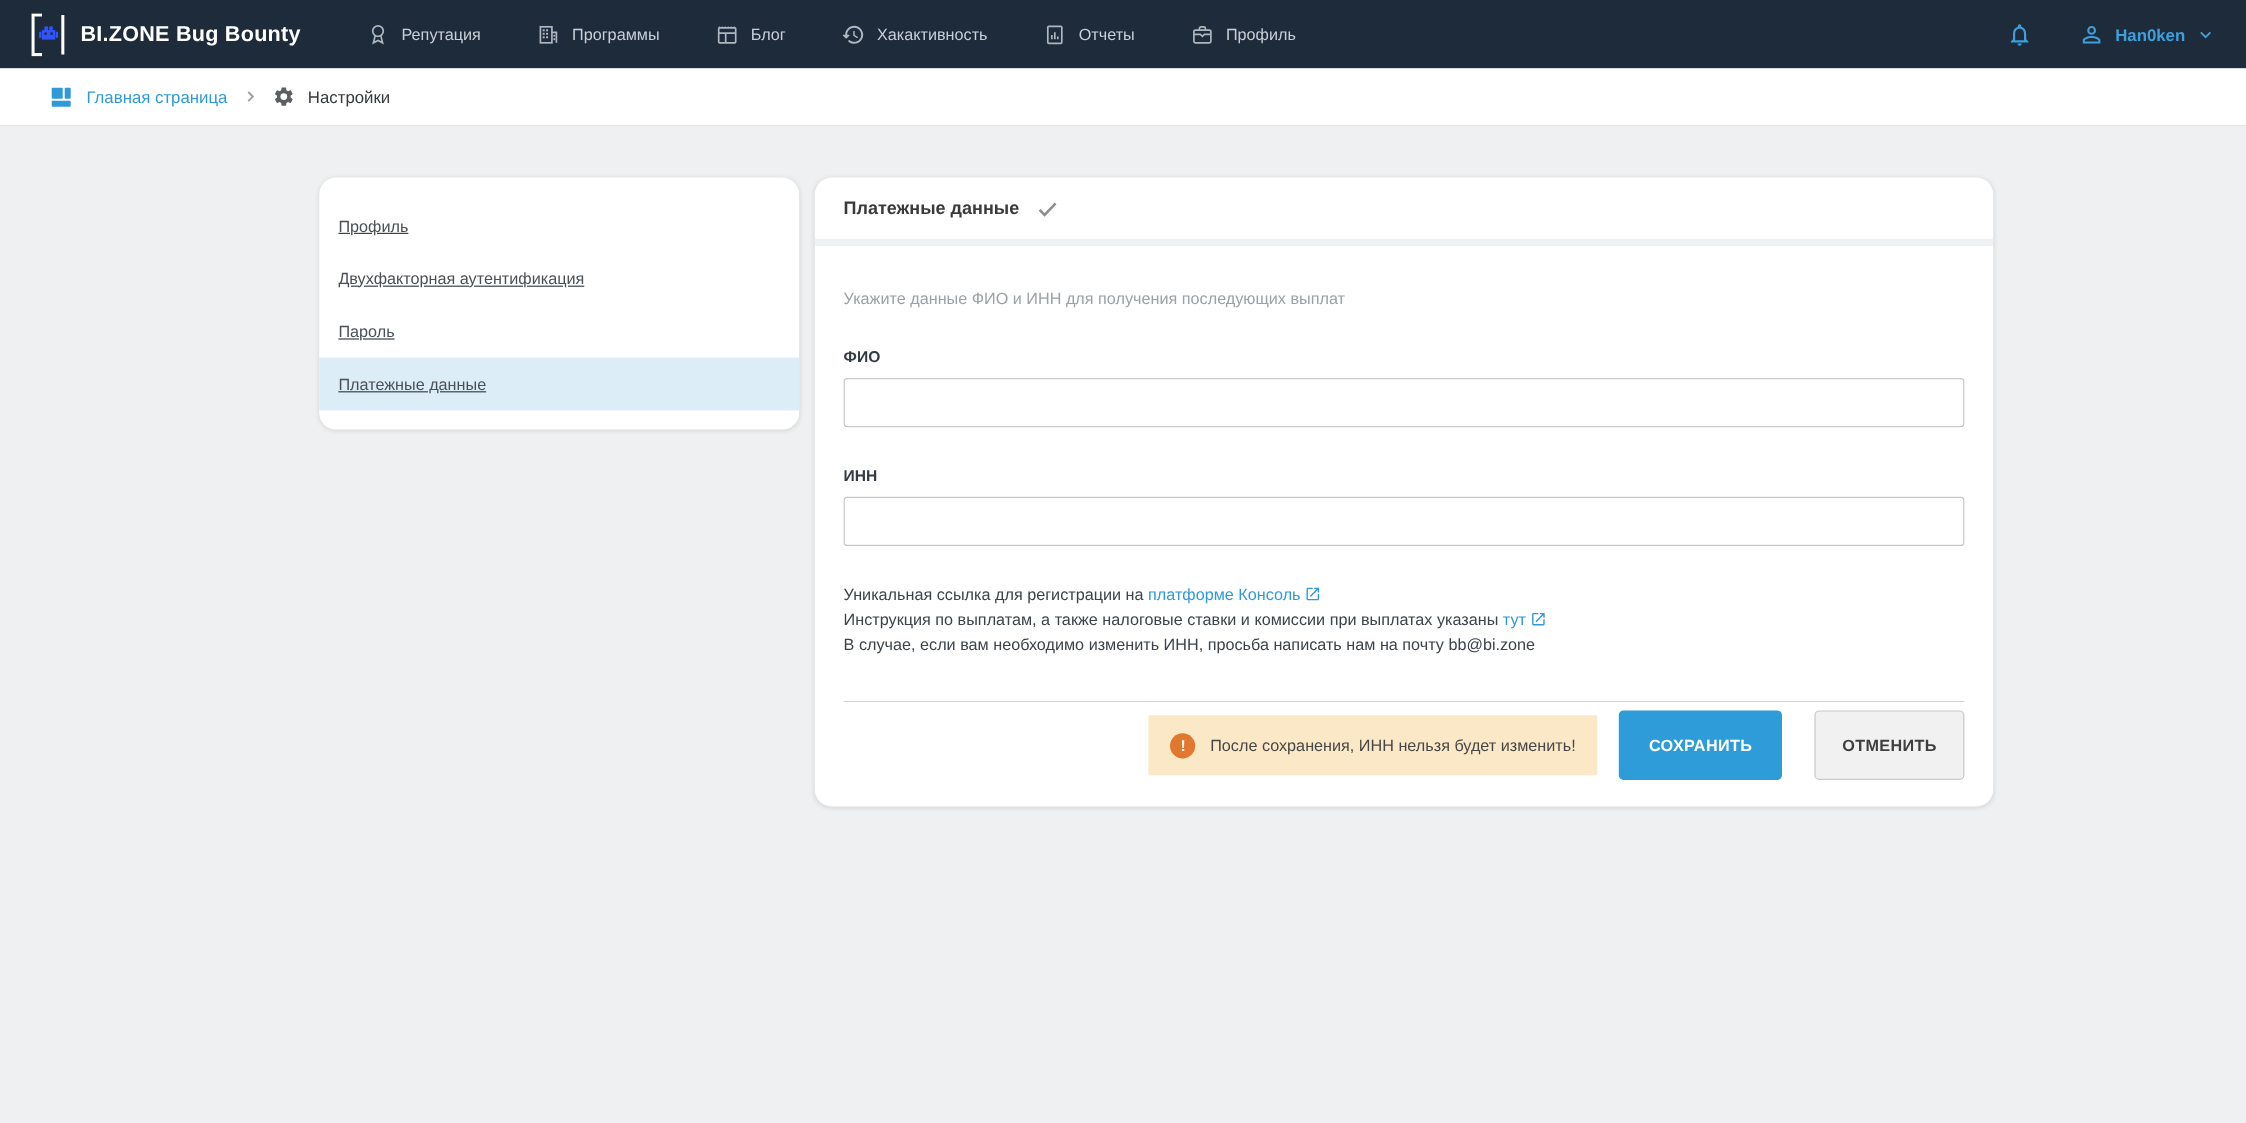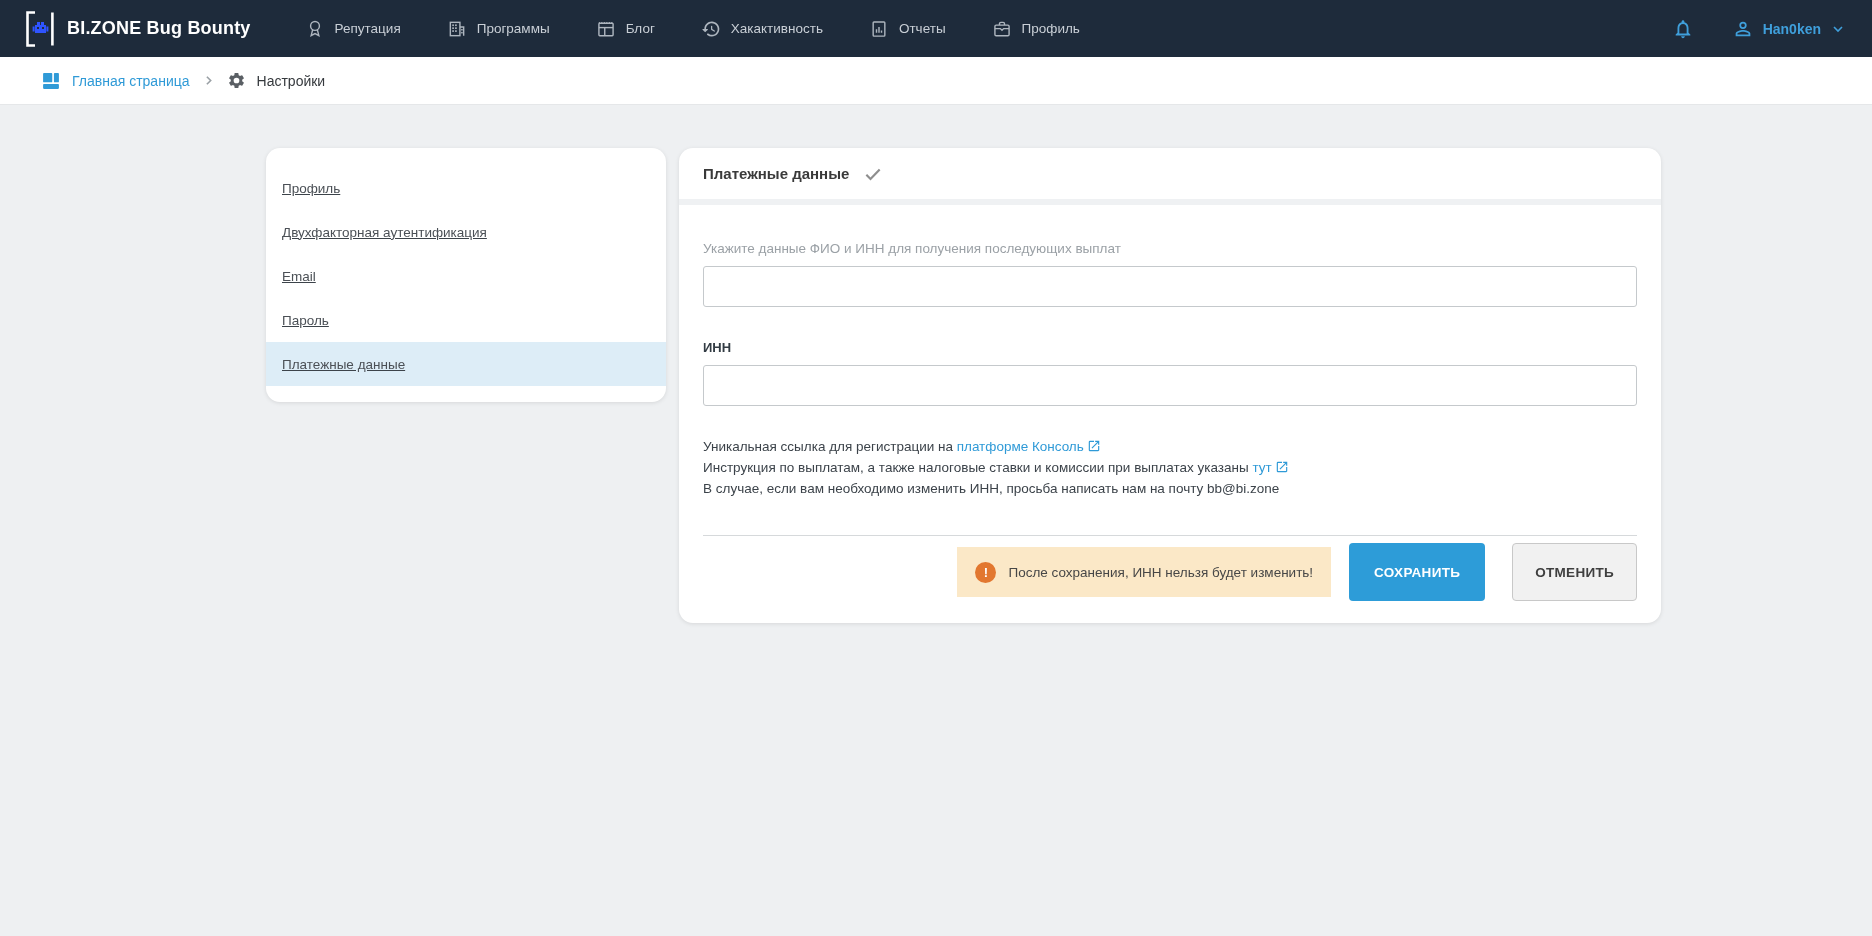--- a/index.html
+++ b/index.html
@@ -213,36 +213,36 @@
     </svg>
     <span>Настройки</span>
   </div>
 </div>
 
 <div class="content">
 
   <div class="sidebar card-shadow">
     <div class="side-item">Профиль</div>
     <div class="side-item">Двухфакторная аутентификация</div>
-    <div class="side-item">Email</div>
     <div class="side-item">Пароль</div>
     <div class="side-item selected">Платежные данные</div>
   </div>
 
   <div class="main-card card-shadow">
     <div class="main-header">
       <span class="main-title">Платежные данные</span>
       <svg viewBox="0 0 24 24" fill="none" stroke="#8e8e8e" stroke-width="2.6">
         <path d="M4 13l5 5L20 6.5"></path>
       </svg>
     </div>
 
     <div class="main-body">
       <div class="hint">Укажите данные ФИО и ИНН для получения последующих выплат</div>
 
+      <div class="field-label">ФИО</div>
       <input class="text-input" type="text" value="" style="">
 
       <div class="field-label" style="margin-top:33px;">ИНН</div>
       <input class="text-input" type="text" value="" style="">
 
       <div class="info-block">
         <div><span>Уникальная ссылка для регистрации на </span><a>платформе Консоль</a><svg class="ext-ico" viewBox="0 0 24 24">
               <path d="M19 19H5V5h7V3H5a2 2 0 0 0-2 2v14a2 2 0 0 0 2 2h14c1.1 0 2-.9 2-2v-7h-2v7zM14 3v2h3.59l-9.83 9.83 1.41 1.41L19 6.41V10h2V3h-7z"></path>
             </svg></div>
         <div><span>Инструкция по выплатам, а также налоговые ставки и комиссии при выплатах указаны </span><a>тут</a><svg class="ext-ico" viewBox="0 0 24 24">

